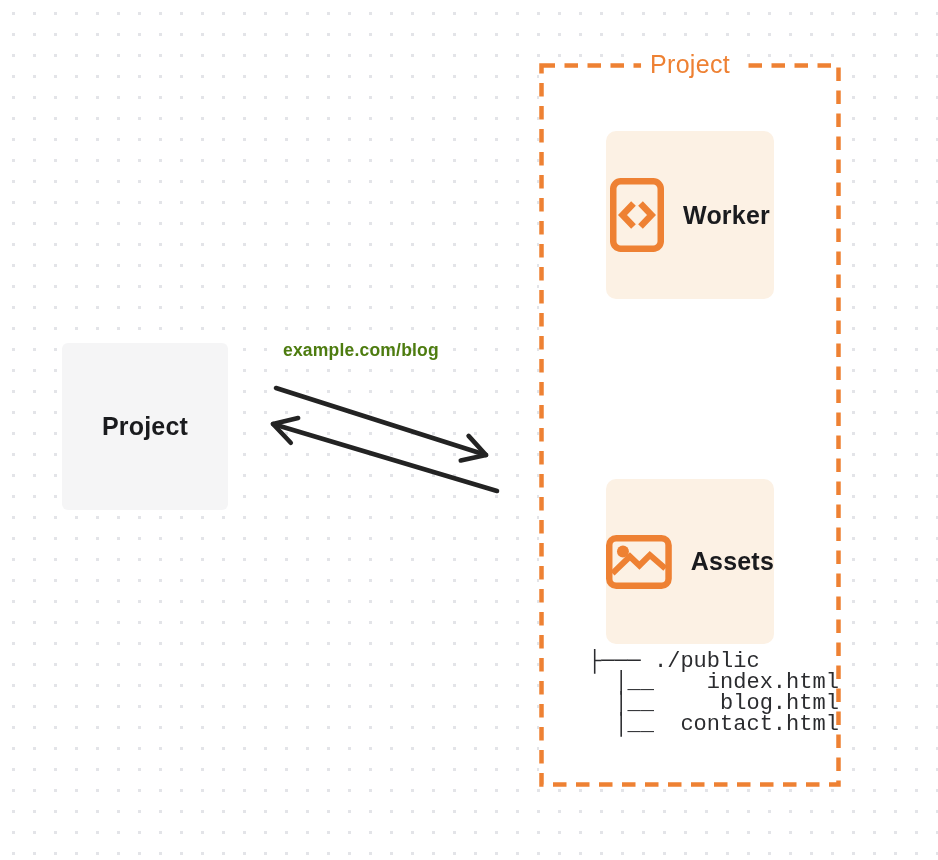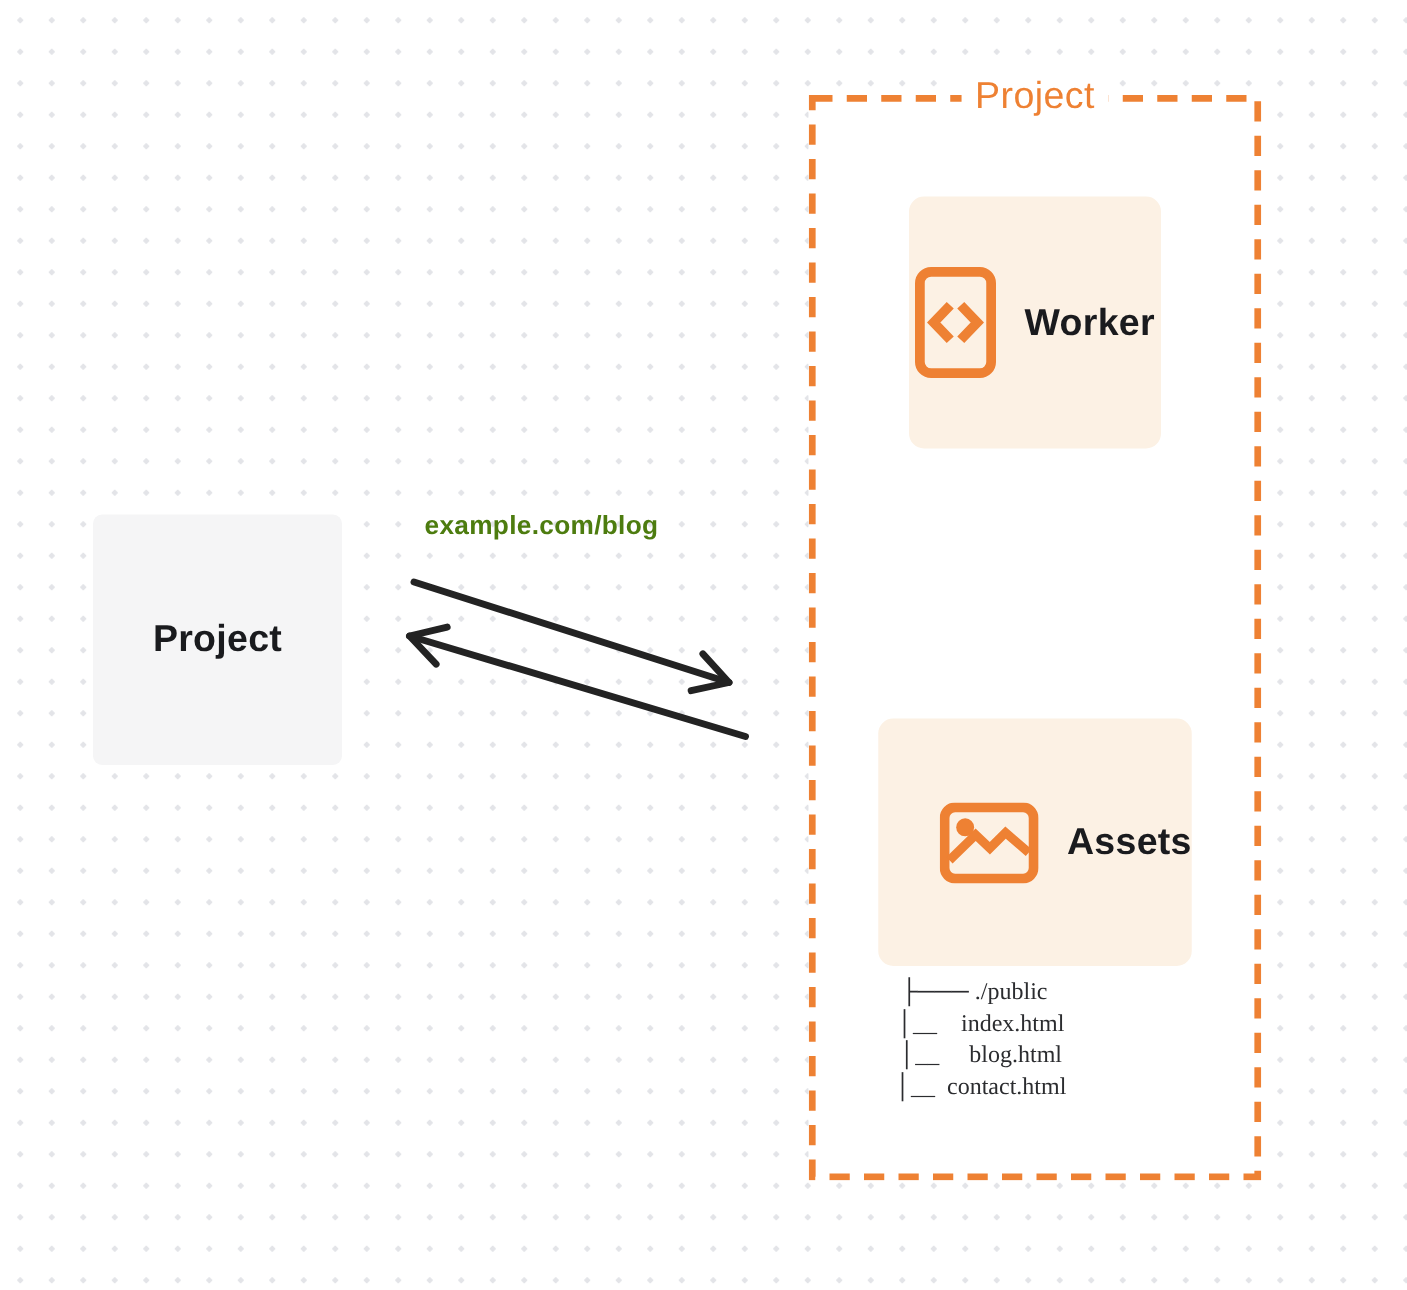--- a/index.html
+++ b/index.html
@@ -30,25 +30,25 @@
     position:absolute;top:-13px;left:50%;transform:translateX(-50%);
     background:#ffffff;padding:0 9px;
     color:#ee8133;font-size:25px;font-weight:400;letter-spacing:.3px;white-space:nowrap;
   }
   .card{
     position:absolute;left:50%;transform:translateX(-50%);width:168px;
     background:#fcf1e4;border-radius:10px;
     display:flex;align-items:center;justify-content:center;gap:19px;
   }
   .card-worker{top:68px;height:168px;}
-  .card-assets{top:416px;height:165px;padding-left:41px;}
+  .card-assets{top:416px;height:165px;}
   .file-tree{
     position:absolute;left:49px;top:588px;margin:0;
-    font-family:Liberation Serif, serif;
-    font-size:16px;line-height:21px;font-weight:500;color:#2b2c2f;white-space:pre;text-align:center;
+    font-family:Liberation Mono, monospace;
+    font-size:22px;line-height:21px;font-weight:500;color:#2b2c2f;white-space:pre;
   }
 </style>
 </head>
 <body>
 
 <div>
 
   <svg class="arrows" width="938" height="860" aria-hidden="true">
     <defs>
       <marker id="ah" viewBox="0 0 12 12" refX="9.8" refY="6" markerWidth="8" markerHeight="8" orient="auto">

